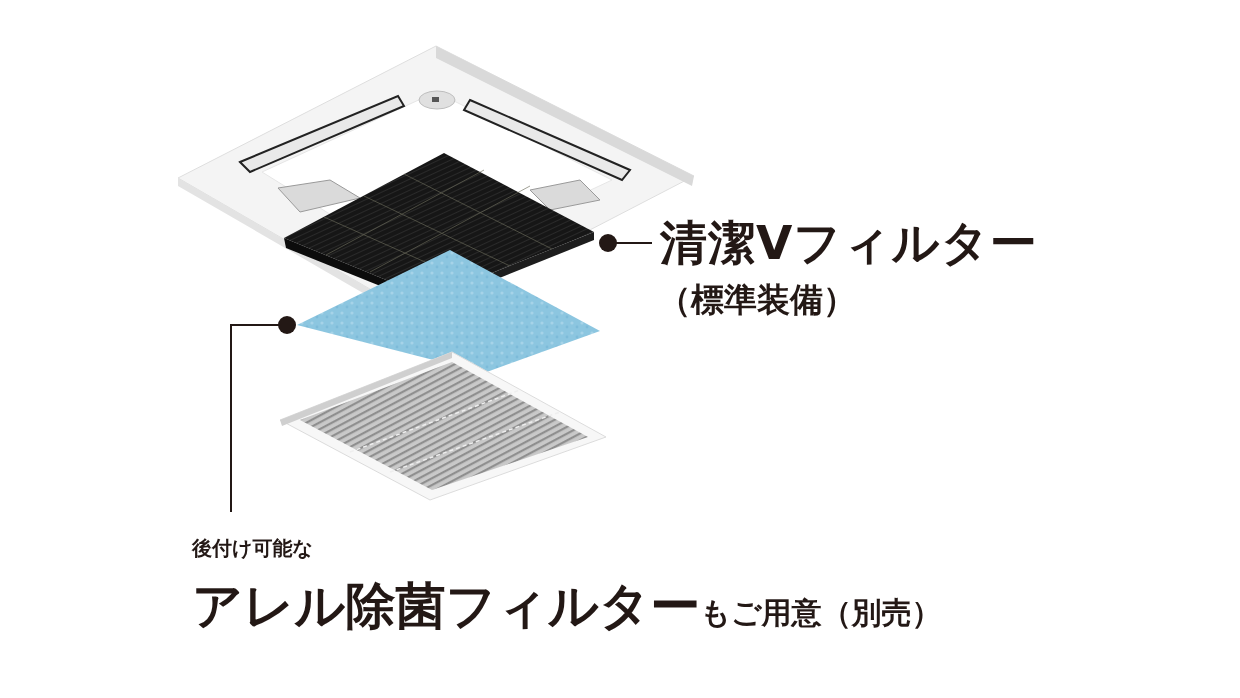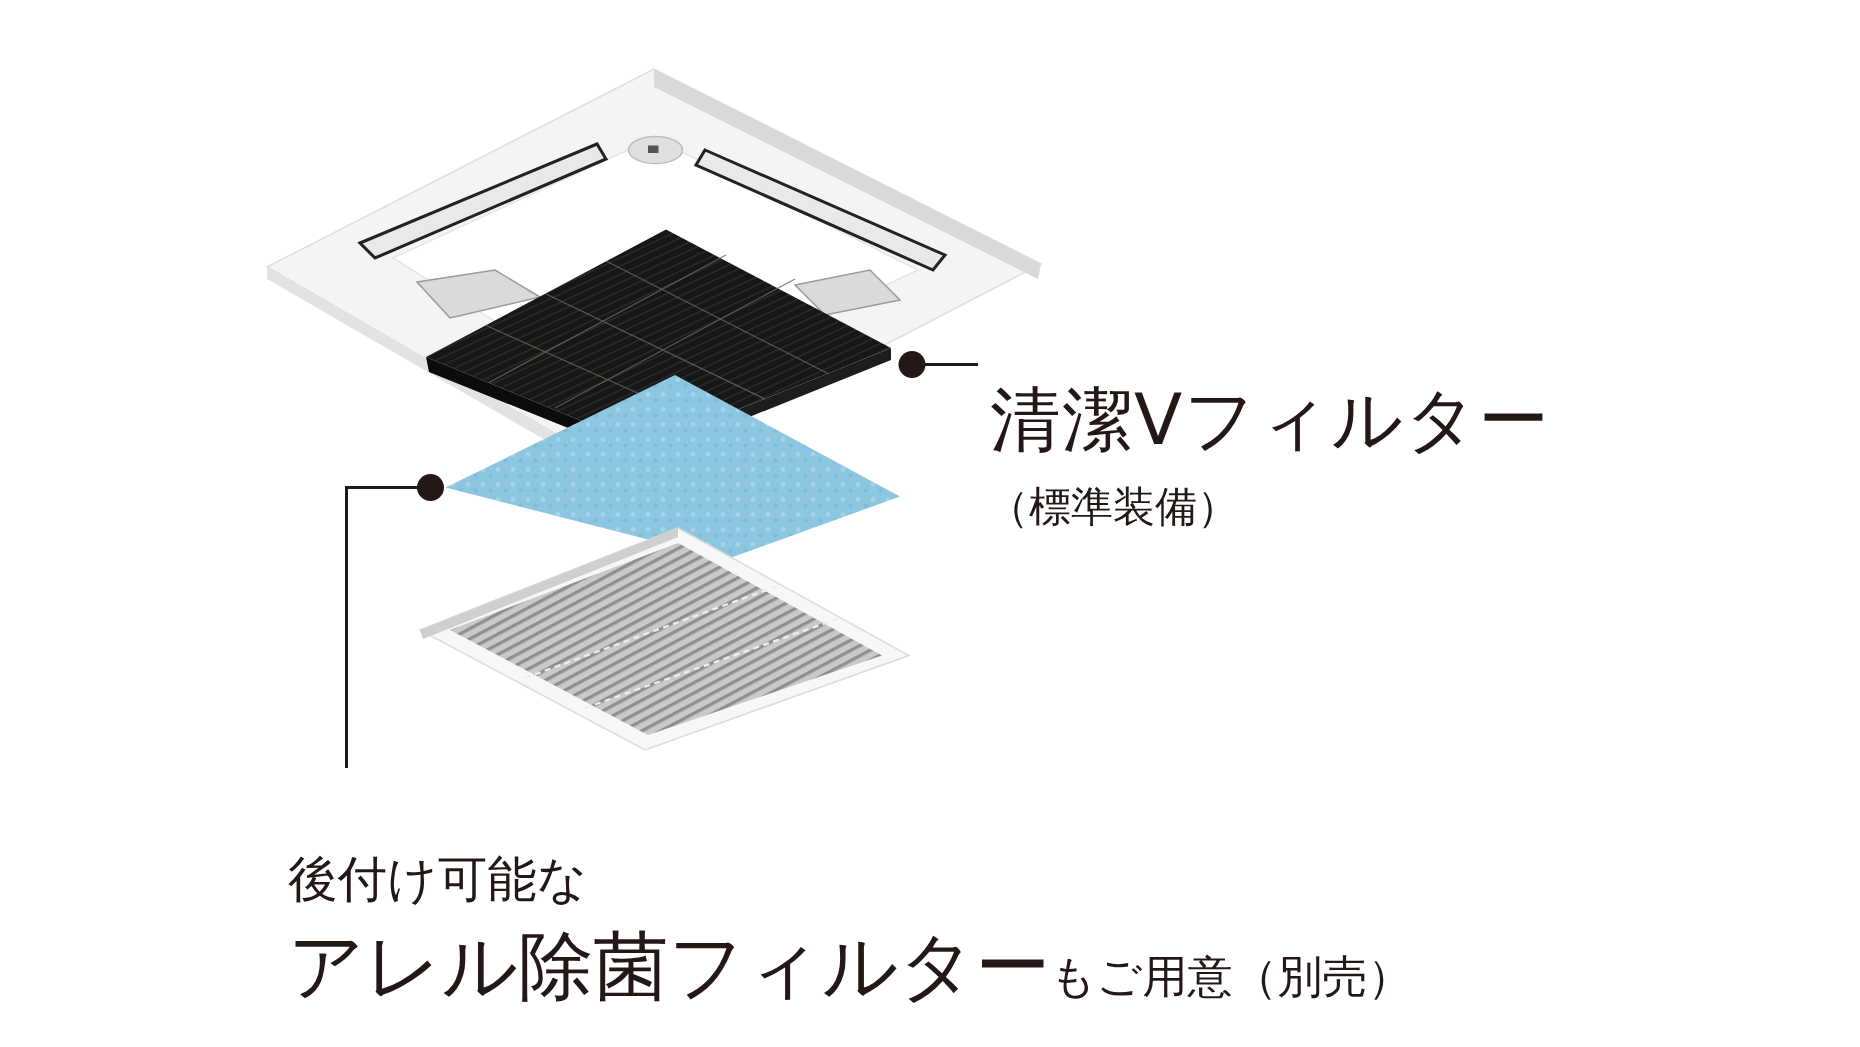--- a/index.html
+++ b/index.html
@@ -1,22 +1,22 @@
 <!DOCTYPE html>
 <html><head>
 <meta charset="utf-8">
 <style>
   html, body { margin: 0; padding: 0; background: #ffffff; }
   body { width: 1240px; height: 698px; position: relative; overflow: hidden;
          font-family: "DejaVu Sans", sans-serif; color: #231815; }
   .illus { position: absolute; left: 0; top: 0; width: 1240px; height: 698px; }
-  .label { position: absolute; white-space: nowrap; font-weight: normal; color: #231815; margin-top: 38px; }
+  .label { position: absolute; white-space: nowrap; font-weight: bold; color: #231815; }
   .v-title { left: 660px; top: 215px; font-size: 47px; letter-spacing: 1px; line-height: 56px; }
-  .v-sub { left: 658px; top: 280px; font-size: 28px; line-height: 40px; }
-  .a-pre { left: 192px; top: 530px; font-size: 33px; line-height: 36px; }
+  .v-sub { left: 658px; top: 280px; font-size: 33px; line-height: 40px; }
+  .a-pre { left: 192px; top: 530px; font-size: 20px; line-height: 36px; }
   .a-main { left: 192px; top: 576px; font-size: 50px; line-height: 60px; }
   .a-main .suffix { font-size: 30px; }
 </style>
 </head>
 <body>
 
 <svg class="illus" viewBox="0 0 1240 698" xmlns="http://www.w3.org/2000/svg">
   <defs>
     <pattern id="grille" width="6" height="6" patternUnits="userSpaceOnUse" patternTransform="rotate(-28)">
       <rect width="6" height="6" fill="#c9c9c9"></rect>

